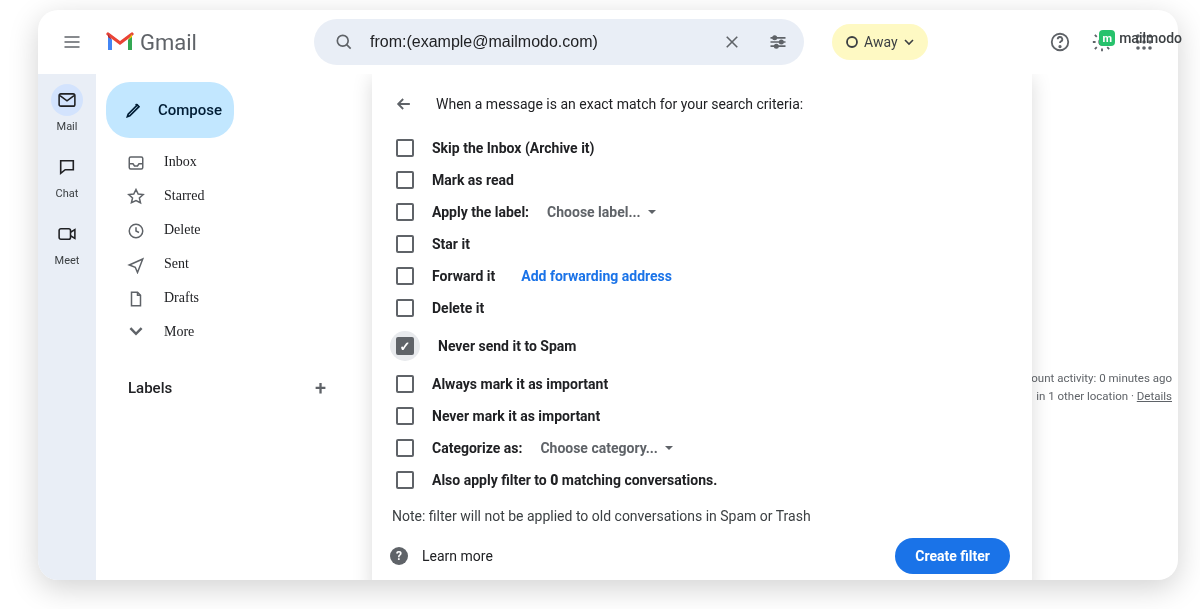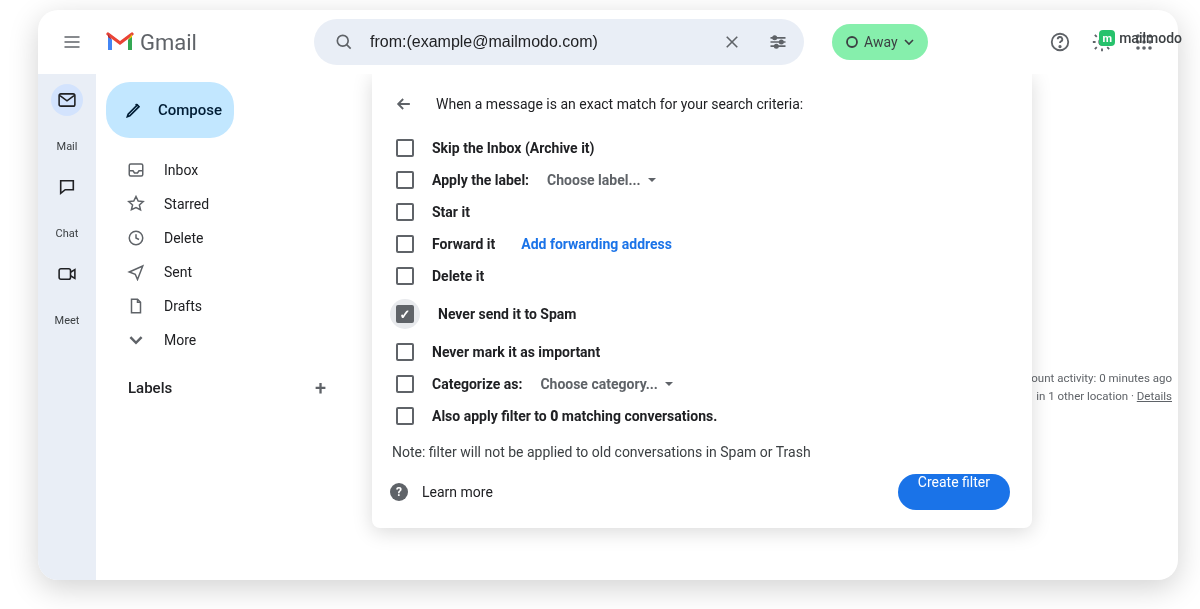--- a/index.html
+++ b/index.html
@@ -55,21 +55,21 @@
     flex: 1;
     border: none;
     background: transparent;
     font-size: 16px;
     color: #202124;
     outline: none;
   }
   .status-chip {
     height: 36px;
     border-radius: 18px;
-    background: #86efac;
+    background: #fef9c3;
     display: flex; align-items: center;
     padding: 0 14px;
     gap: 6px;
     font-size: 14px;
     color: #3c4043;
     margin-left: 20px;
     cursor: pointer;
   }
   .hdr-right { margin-left: auto; display: flex; align-items: center; gap: 2px;}
   .mailmodo {
@@ -99,21 +99,21 @@
     gap: 4px;
     cursor: pointer;
   }
   .rail-icon {
     width: 32px; height: 32px;
     border-radius: 16px;
     display: flex; align-items: center; justify-content: center;
     color: #202124;
   }
   .rail-item.active .rail-icon { background: #d3e3fd; }
-  .rail-label { font-size: 11px; color: #3c4043; margin-top: 20px; }
+  .rail-label { font-size: 11px; color: #3c4043; }
   
   .nav {
     width: 256px;
     padding: 8px 10px;
     display: flex; flex-direction: column; gap: 2px;
   }
   .compose-btn {
     width: 128px; height: 56px;
     border-radius: 24px;
     background: #c2e7ff;
@@ -123,26 +123,26 @@
     font-size: 15px;
     color: #001d35;
     font-weight: 500;
     margin-bottom: 14px;
     cursor: pointer;
   }
   .nav-item {
     height: 32px;
     border-radius: 16px;
     display: flex;
-    align-items: center;
     padding-left: 20px;
     gap: 18px;
     font-size: 14px;
     color: #202124;
     cursor: pointer;
+    font-family: Liberation Serif, serif;
   }
   .nav-item .ic { width:20px; display:flex; justify-content:center; color:#5f6368; }
   .labels-hdr {
     display: flex; align-items: center; justify-content: space-between;
     padding: 0 16px 0 22px;
     margin-top: 18px;
     font-size: 15px; color: #202124; font-weight: 500;
   }
   
   .popup {
@@ -188,22 +188,22 @@
     display: flex; align-items: center; justify-content: space-between;
   }
   .learn { display:flex; align-items:center; gap:14px;}
   .qmark { width:18px; height:18px; border-radius:50%; background:#5f6368; color:#fff; display:flex; align-items:center; justify-content:center; font-size:12px; font-weight:700;}
   .create-btn {
     height: 36px;
     padding: 0 20px;
     background: #1a73e8;
     color: #fff;
     border-radius: 18px;
-    display: flex; align-items:flex-start;
-    font-size: 14px; font-weight:400;
+    display: flex; align-items:center;
+    font-size: 14px; font-weight:700;
     cursor:pointer;
   }
   
   .acct {
     position: absolute; right: 6px; top: 295px;
     font-size: 11.5px; color:#5f6368; text-align:right;
     line-height: 1.6;
   }
   
   svg { display:block; }
@@ -407,20 +407,24 @@
         </div>
         <span>When a message is an exact match for your search criteria:</span>
       </div>
 
       <div class="opt">
         <span class="cb"></span>
         <span>Skip the Inbox (Archive it)</span>
       </div>
       <div class="opt">
         <span class="cb"></span>
+        <span>Mark as read</span>
+      </div>
+      <div class="opt">
+        <span class="cb"></span>
         <span>Apply the label:</span>
         <span class="choose">
           <span>Choose label...</span>
           <svg width="10" height="10" viewBox="0 0 10 10">
               <path d="M1 3 L5 7 L9 3" fill="#5f6368"></path>
             </svg>
         </span>
       </div>
       <div class="opt">
         <span class="cb"></span>
@@ -436,20 +440,24 @@
         <span>Delete it</span>
       </div>
       <div class="opt" style="padding-left:0">
         <span class="cb-halo">
             <span class="cb checked"></span>
           </span>
         <span>Never send it to Spam</span>
       </div>
       <div class="opt">
         <span class="cb"></span>
+        <span>Always mark it as important</span>
+      </div>
+      <div class="opt">
+        <span class="cb"></span>
         <span>Never mark it as important</span>
       </div>
       <div class="opt">
         <span class="cb"></span>
         <span>Categorize as:</span>
         <span class="choose">
           <span>Choose category...</span>
           <svg width="10" height="10" viewBox="0 0 10 10">
               <path d="M1 3 L5 7 L9 3" fill="#5f6368"></path>
             </svg>

